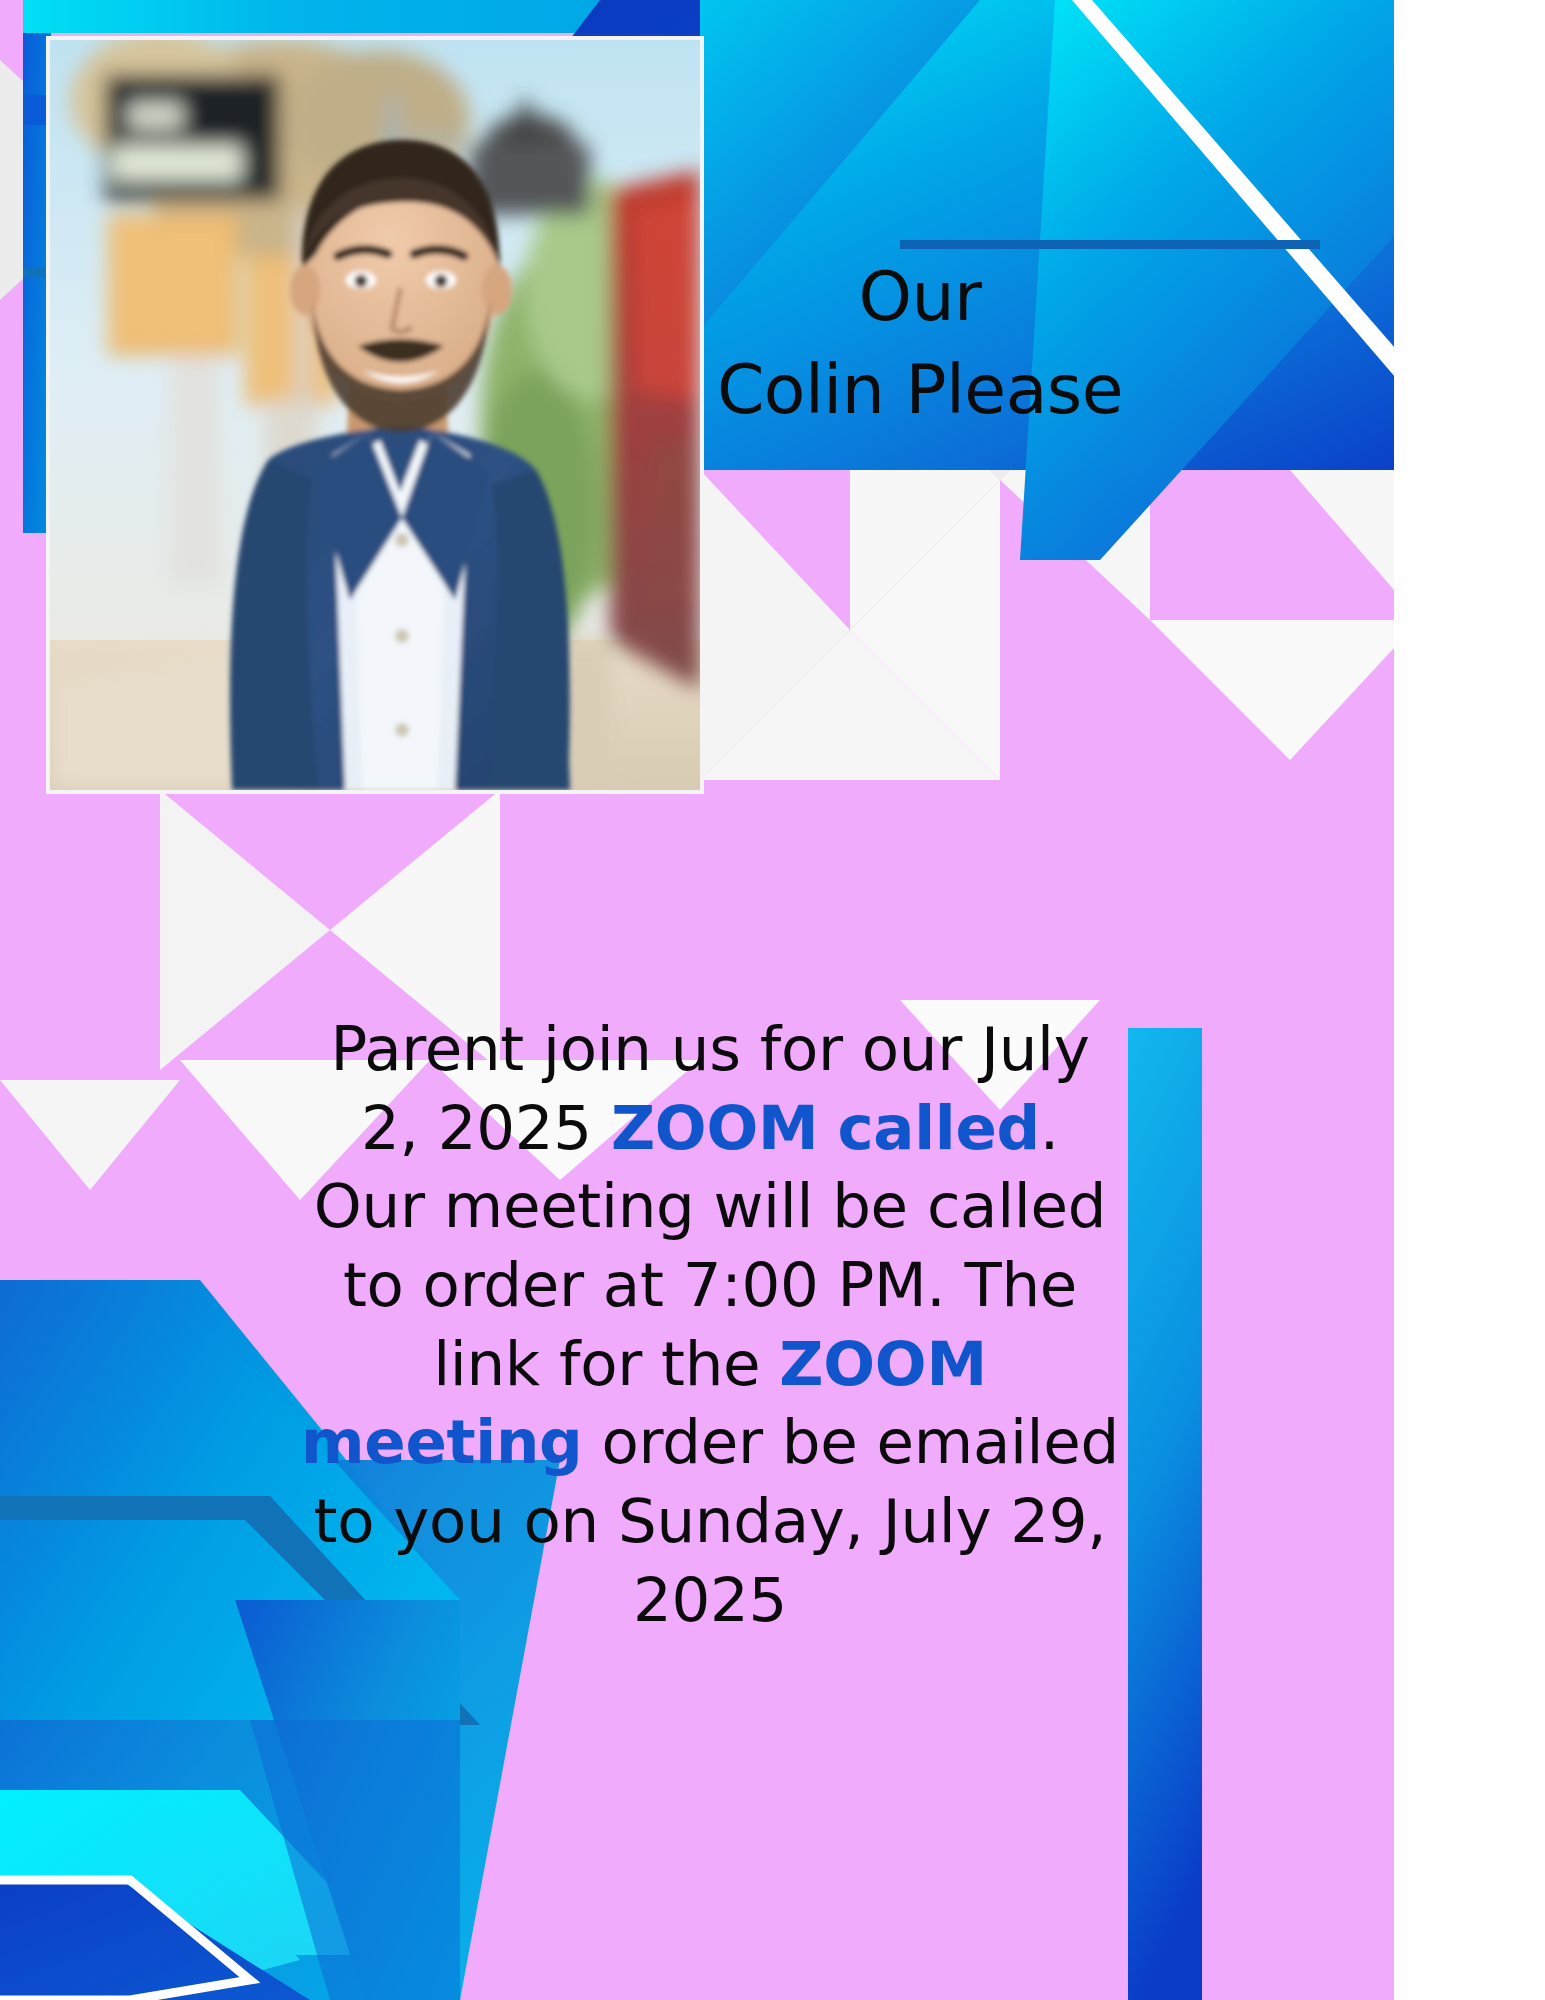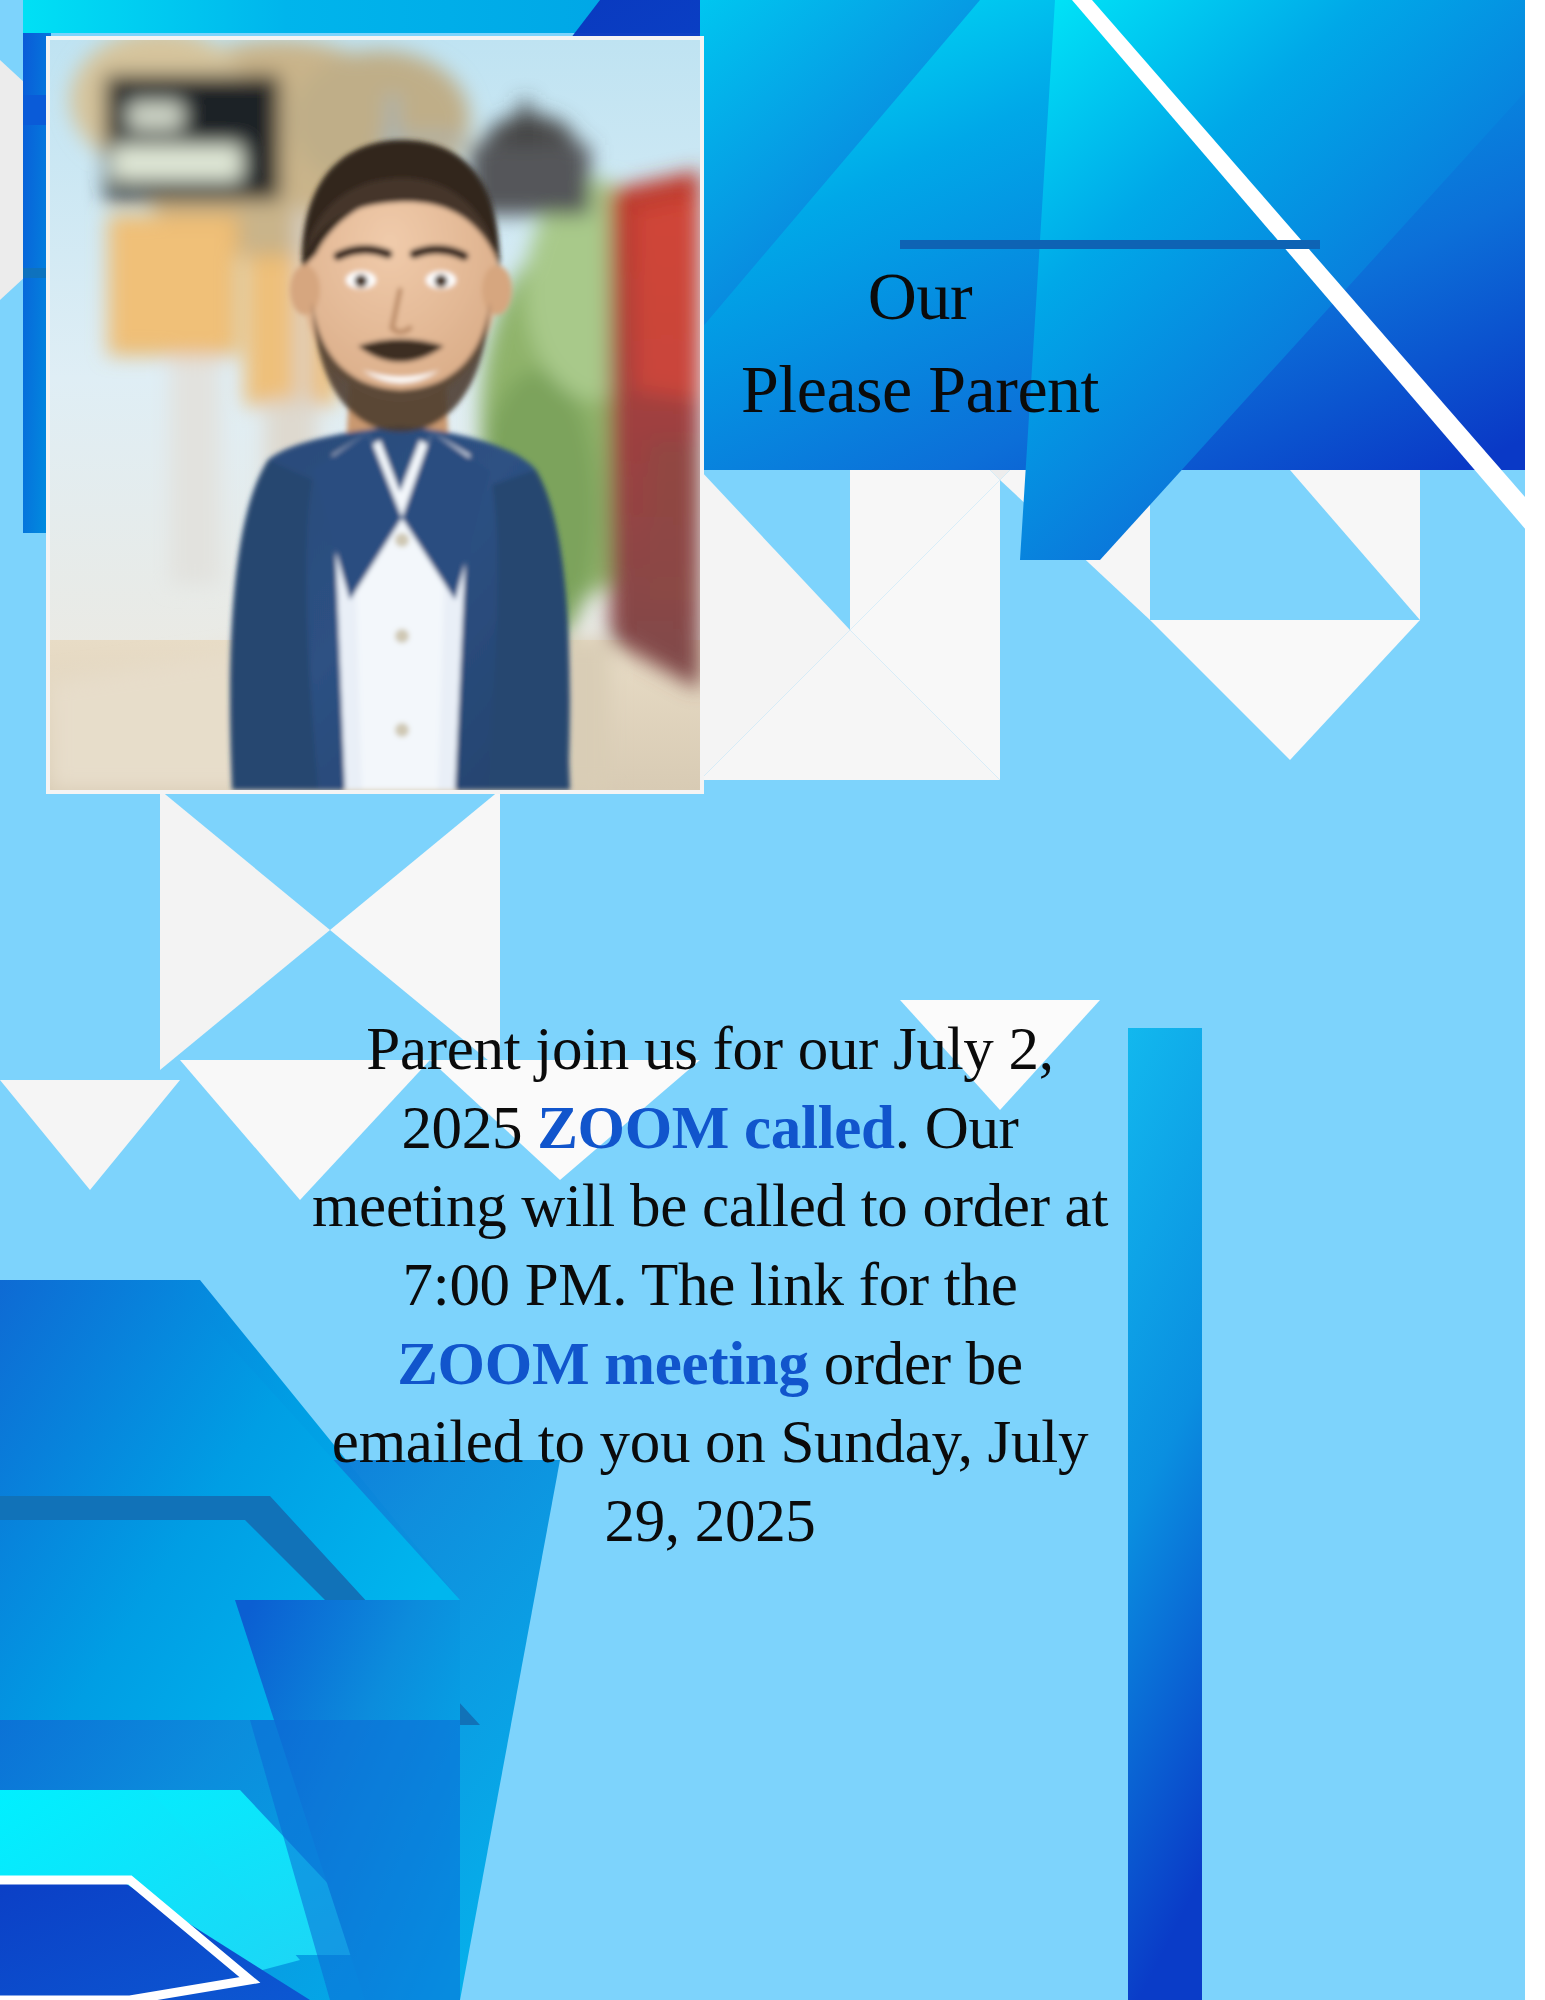--- a/index.html
+++ b/index.html
@@ -5,24 +5,23 @@
 <style>
   html,body{margin:0;padding:0;}
   body{
     width:1545px;height:2000px;
     background:#ffffff;
     font-family:"DejaVu Sans", sans-serif;
     overflow:hidden;
   }
   .flyer{
     position:relative;
-    width:1525px;height:2000px;
-    background:#7dd3fc;
+    width:1394px;height:2000px;
+    background:#f0abfc;
     overflow:hidden;
-    font-family:Liberation Serif, serif;
   }
 
   
   .wash{position:absolute;inset:0;z-index:0;pointer-events:none;}
 
   
   .deco{position:absolute;inset:0;z-index:1;pointer-events:none;}
   .deco svg{position:absolute;top:0;left:0;}
 
   
@@ -309,21 +308,21 @@
           <path d="M308 306 Q350 292 394 306 Q372 322 350 322 Q328 322 308 306 Z" fill="#3c2e23"></path>
 
           <path d="M312 330 Q351 356 390 330 Q351 344 312 330 Z" fill="#ffffff"></path>
         </g>
       </svg>
     </div>
   </div>
 
   <div class="headline">
     <span class="ln">Our</span>
-    <span class="ln wide">Please Parent</span>
+    <span class="ln wide">Colin Please</span>
   </div>
 
   <div class="body-copy">
     <span>Parent join us for our</span>
     <span>July 2, 2025 </span><span class="zoom-blue">ZOOM</span>
     <span class="zoom-blue">called</span><span>.  Our meeting</span>
     <span>will be called to order at</span>
     <span>7:00 PM.  The link for the</span>
     <span class="zoom-blue">ZOOM meeting</span><span> order be</span>
     <span>emailed to you on</span>

